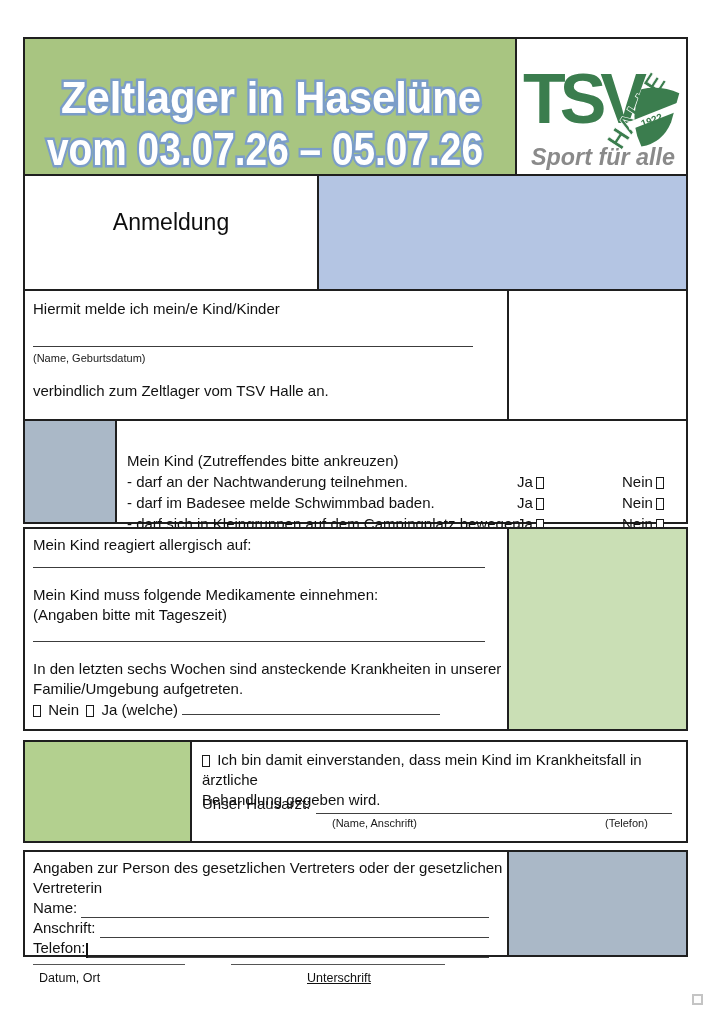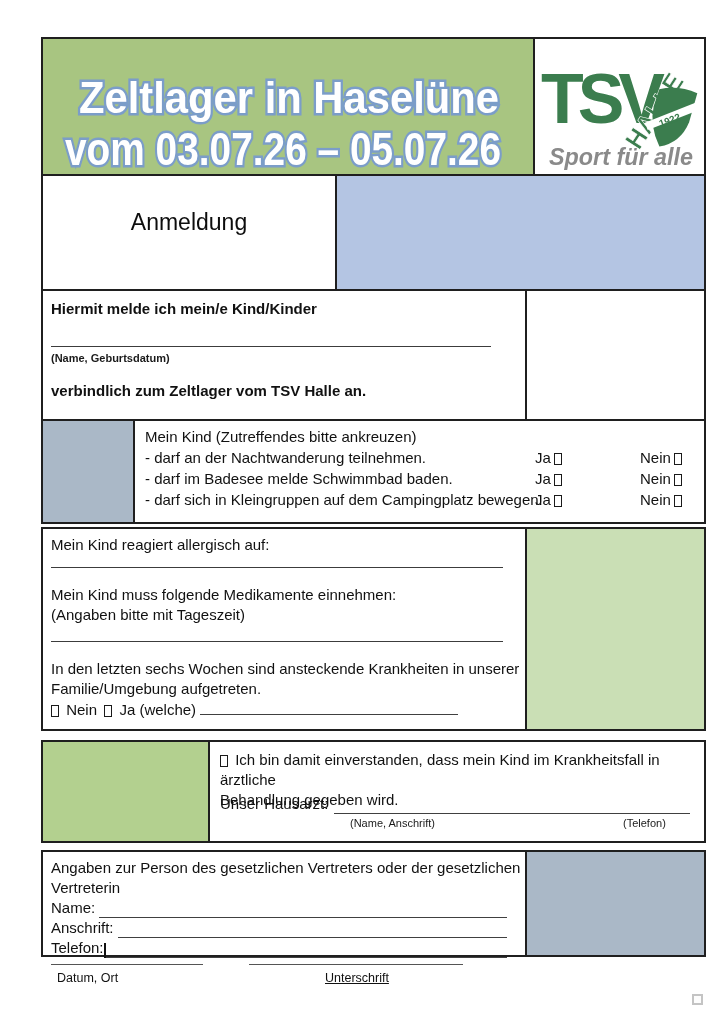--- a/index.html
+++ b/index.html
@@ -1,20 +1,20 @@
 <!DOCTYPE html>
 <html style="--header-green: #a8c581; --light-green: #cadfb5; --mid-green: #b3d08f; --periwinkle: #b4c5e3; --gray-blue: #aab8c7; --logo-green: #3b7d4e; --tagline-gray: #8a8a8a; --title-stroke-blue: #7b9dc9;"><head>
 <meta charset="utf-8">
 <style>
   * { margin:0; padding:0; box-sizing:border-box; }
   html,body { background:#ffffff; }
   body { font-family:"Liberation Sans", sans-serif; color:#111; }
   .page { position:relative; width:710px; height:1024px; background:#fff; overflow:hidden; }
 
-  .row { position:absolute; left:23px; width:665px; border:2px solid #1f1f1f; display:flex; background:#fff;margin-left:18px; }
+  .row { position:absolute; left:23px; width:665px; border:2px solid #1f1f1f; display:flex; background:#fff; }
   .row.no-top { border-top:none; }
 
   
   .hdr-green { width:492px; background:var(--header-green,#a8c581); position:relative; }
   .hdr-logo  { flex:1; background:#fff; border-left:2px solid #1f1f1f; position:relative; }
 
   
   .anm-left { width:292px; background:#fff; display:flex; align-items:center; justify-content:center; padding-bottom:20px; }
   .anm-title { font-size:23px; color:#0d0d0d; }
   .anm-right { flex:1; background:var(--periwinkle,#b4c5e3); border-left:2px solid #1f1f1f; }
@@ -24,21 +24,21 @@
   .divider-right { border-left:2px solid #1f1f1f; }
 
   .small { font-size:11px; line-height:14px; color:#1a1a1a; }
   .hr { border-bottom:1.7px solid #3c3c3c; position:absolute; }
   .abs { position:absolute; }
 
   
   .cbx { display:inline-block; width:8px; height:12px; border:1.2px solid #1a1a1a; background:#fff; vertical-align:-2px; margin:0 3px; }
 
   
-  .perm-wrap { flex:1; position:relative; padding:5px 0 0 10px; }
+  .perm-wrap { flex:1; position:relative; padding:29px 0 0 10px; }
   .perm-head { font-size:15px; line-height:21px; white-space:nowrap; }
   .perm-line { display:grid; grid-template-columns:390px 105px 1fr; font-size:15px; line-height:21px; white-space:nowrap; }
 
   
   .fline { display:flex; align-items:flex-end; height:20px; margin-right:18px; }
   .fline .fill { flex:1; border-bottom:1.6px solid #404040; height:15px; margin-left:4px; }
   .cursor-bar { display:inline-block; width:2px; height:15px; background:#111; vertical-align:-2px; }
 
   .sig-line { position:absolute; border-bottom:1.7px solid #555; height:0; }
   .sig-label { position:absolute; font-size:12.5px; color:#111; }
@@ -73,21 +73,21 @@
     </div>
   </div>
 
   <div class="row no-top" style="top:176px; height:115px;">
     <div class="anm-left">
       <span class="anm-title">Anmeldung</span>
     </div>
     <div class="anm-right"></div>
   </div>
 
-  <div class="row no-top" style="top:291px; height:152px;font-weight:bold;">
+  <div class="row no-top" style="top:291px; height:152px;">
     <div class="cell-text" style="width:482px;">
       <div class="abs" style="top:8px; left:8px;">Hiermit melde ich mein/e Kind/Kinder</div>
       <div class="hr" style="top:55px; left:8px; width:440px;"></div>
       <div class="abs small" style="top:60px; left:8px;">(Name, Geburtsdatum)</div>
       <div class="abs" style="top:90px; left:8px;">verbindlich zum Zeltlager vom TSV Halle an.</div>
     </div>
     <div class="divider-right" style="flex:1; background:#fff;"></div>
   </div>
 
   <div class="row" style="top:419px; height:105px;">

